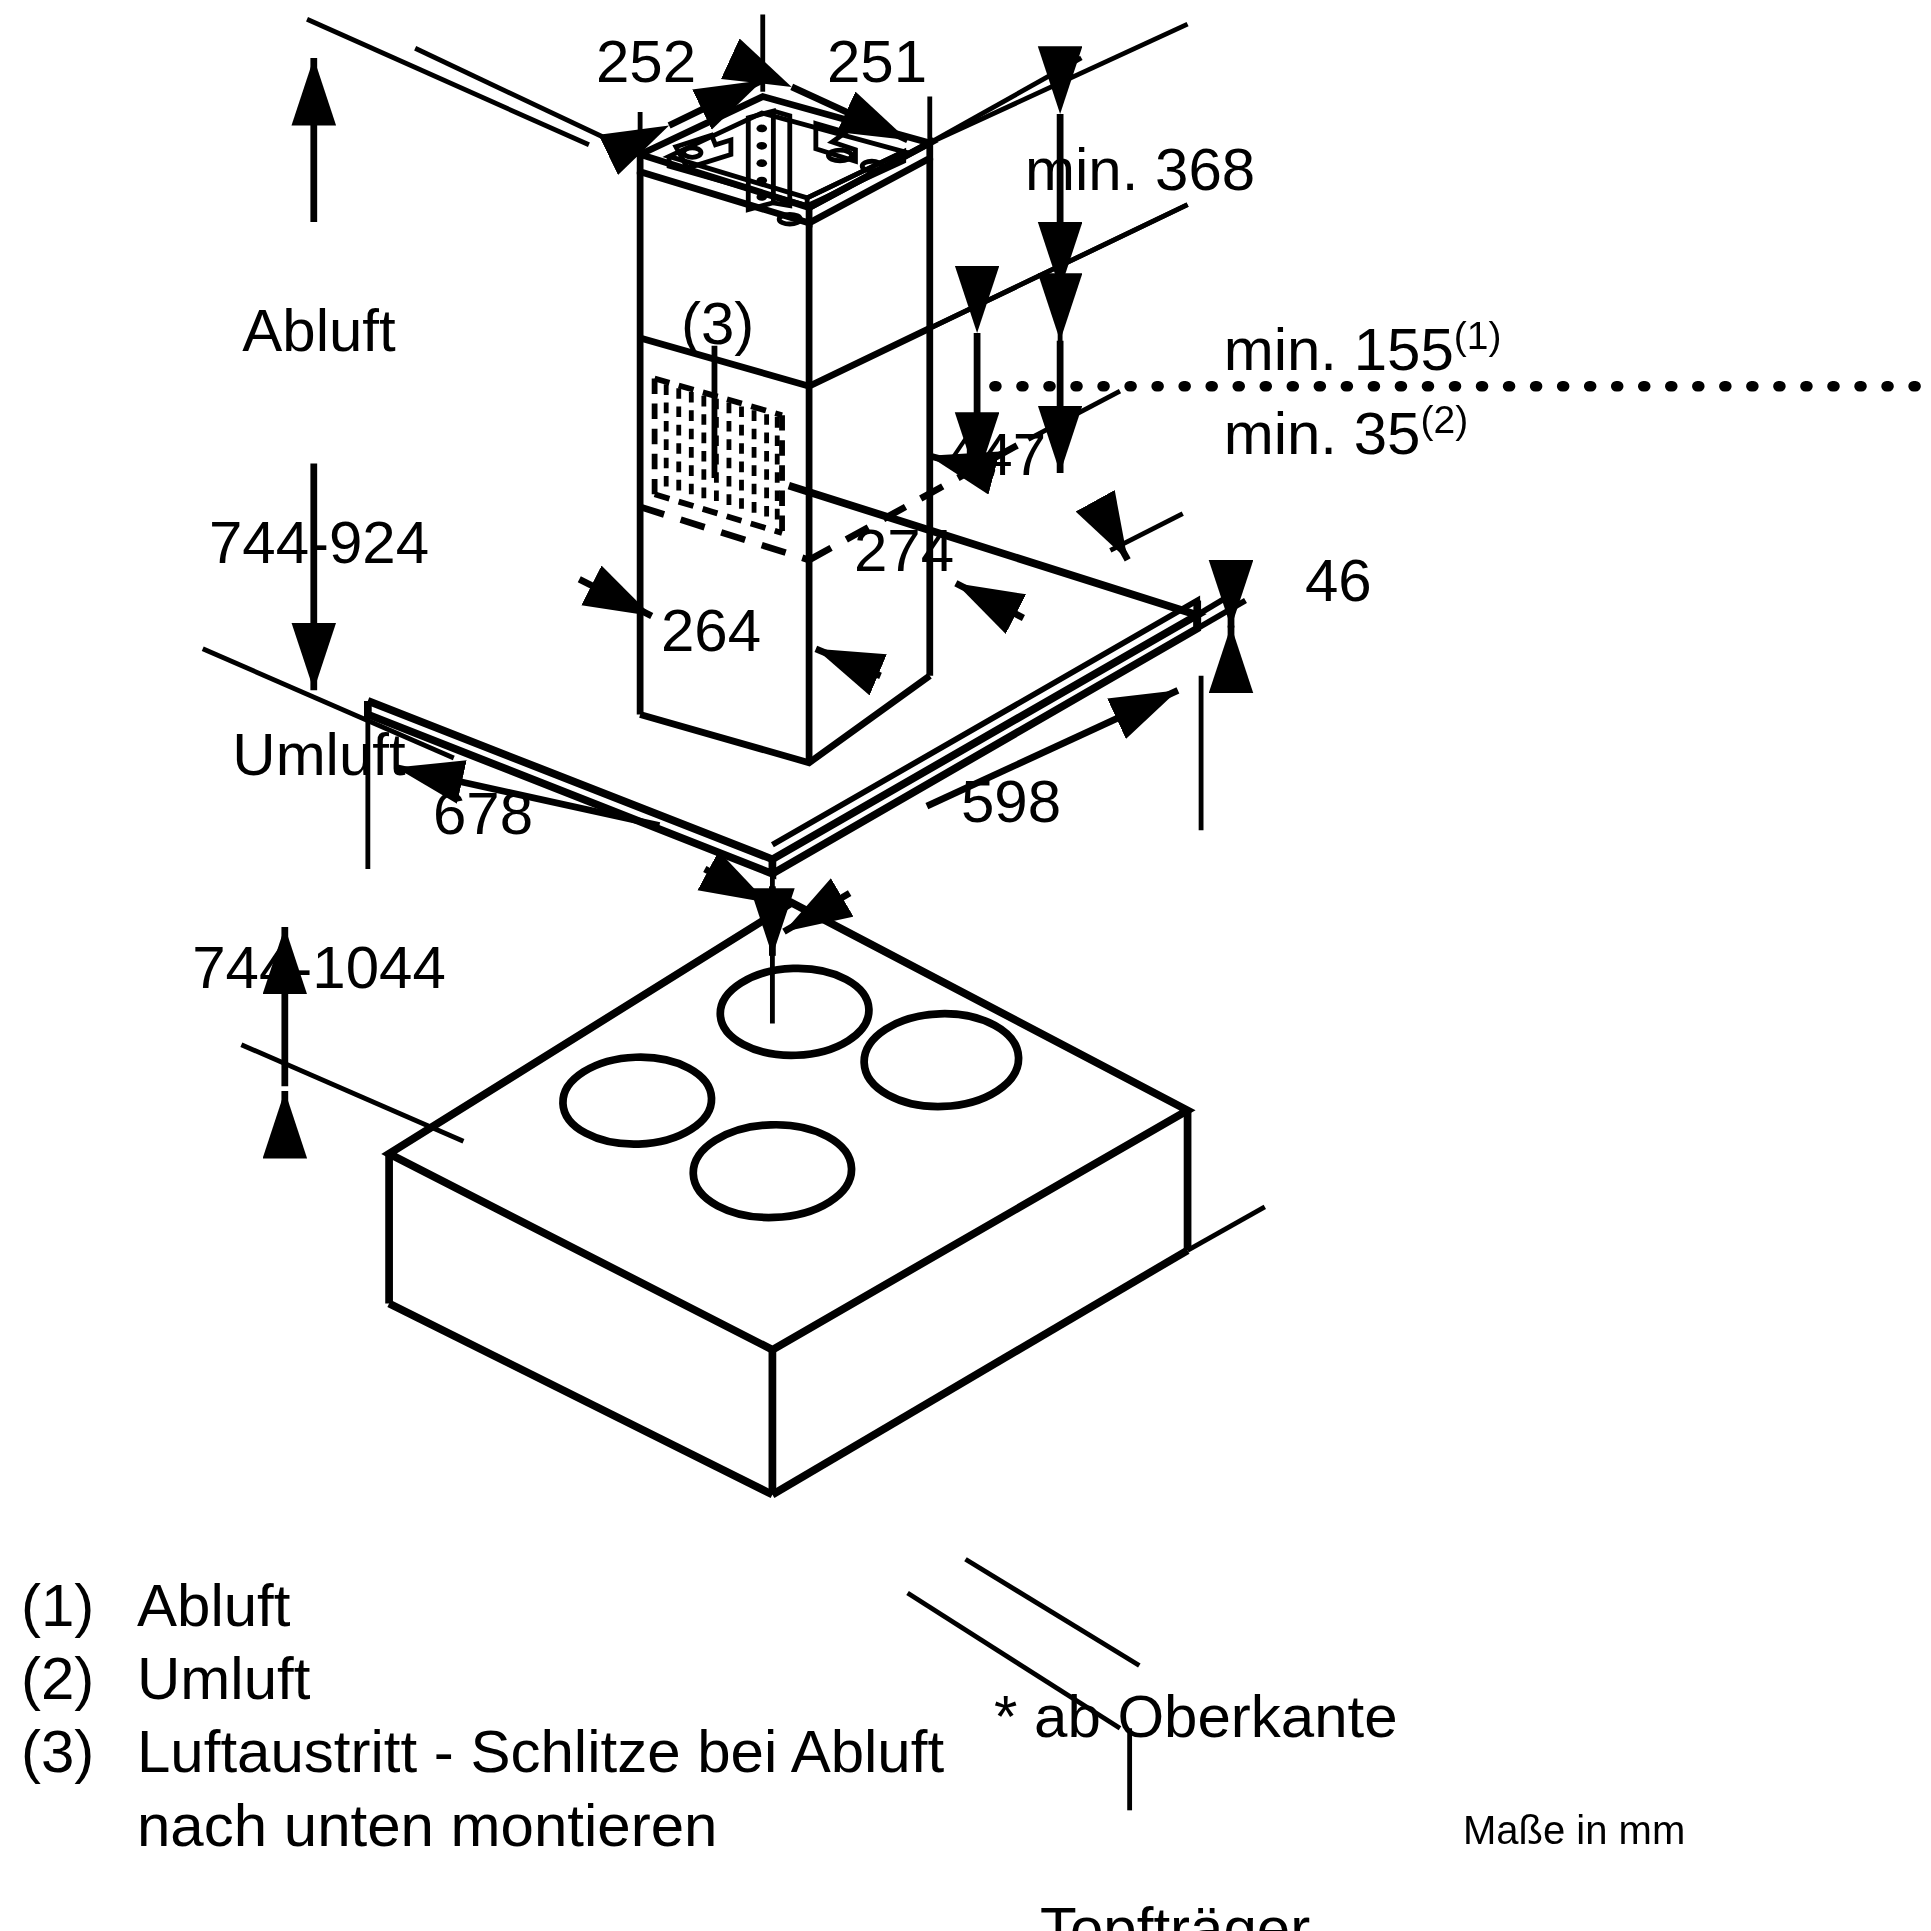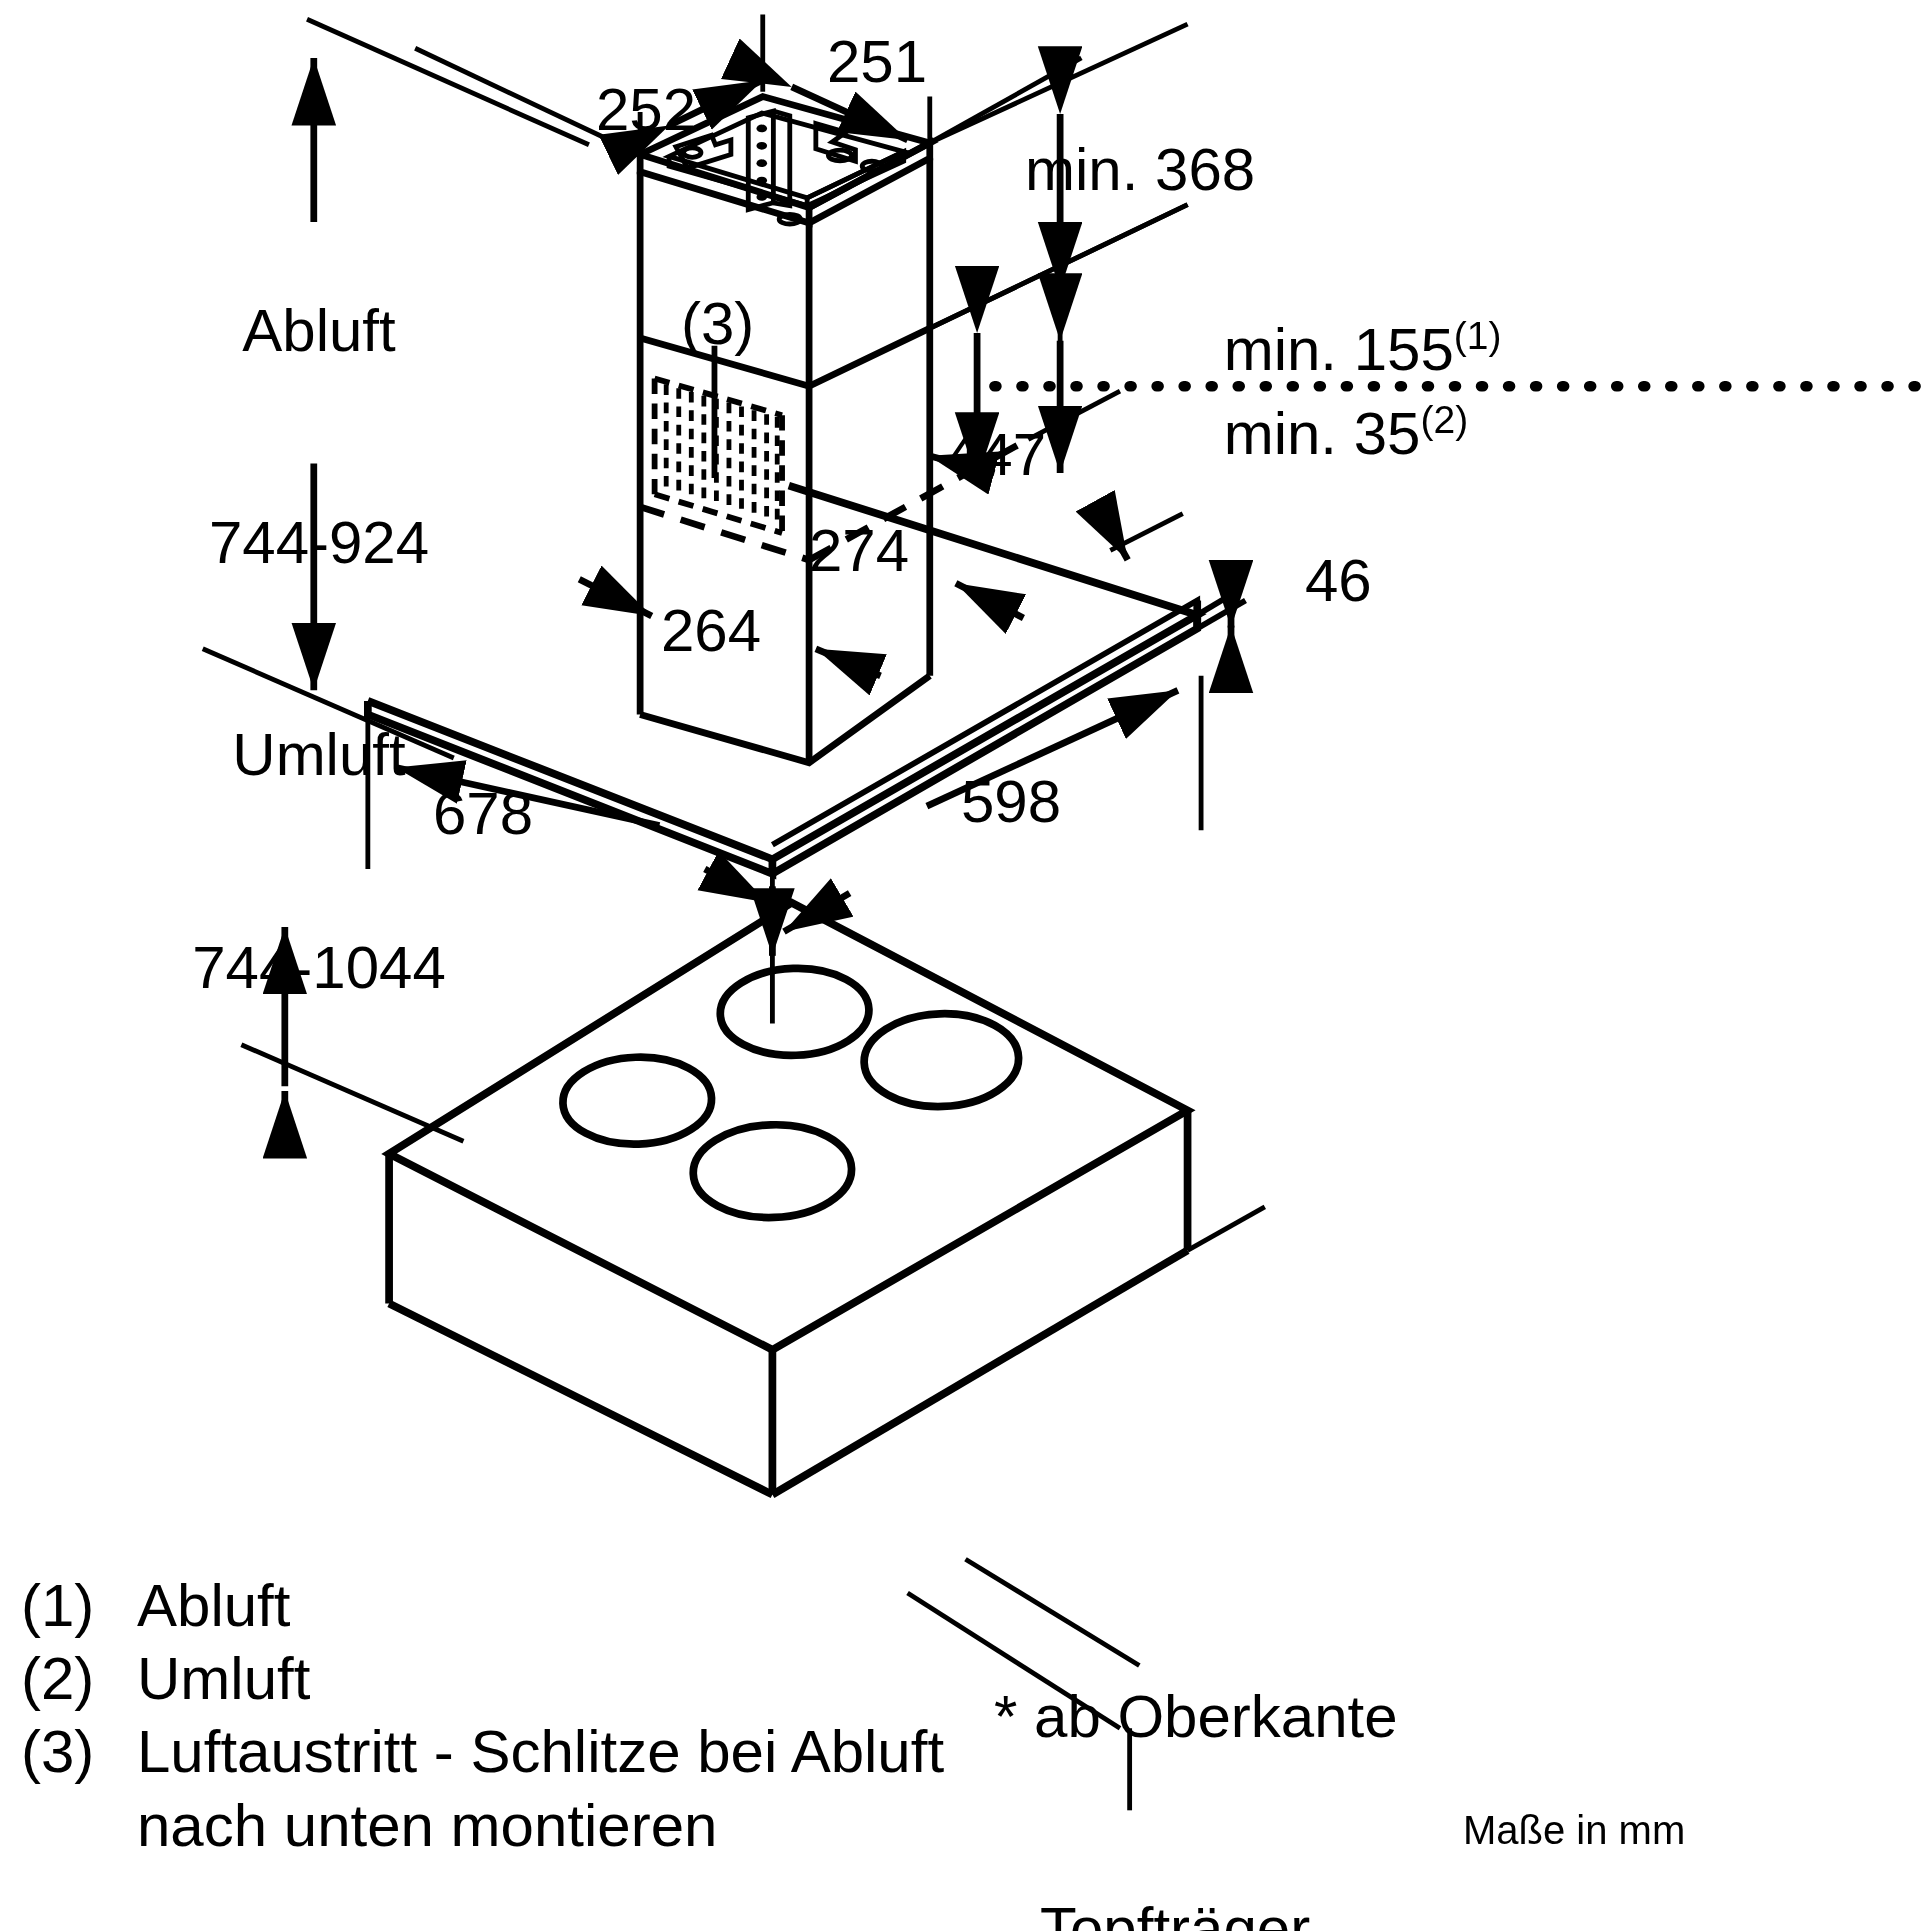--- a/index.html
+++ b/index.html
@@ -230,37 +230,37 @@
     </g>
   </svg>
 
   <div class="blk ctr" style="left:126px; top:154px; width:386px;">
     <div>Abluft</div>
     <div>744-924</div>
     <div>Umluft</div>
     <div>744-1044</div>
   </div>
 
-  <div class="tx dim" style="left:596px; top:32px;margin-top:48px;">252</div>
+  <div class="tx dim" style="left:596px; top:32px;">252</div>
 
   <div class="tx dim" style="left:827px; top:32px;">251</div>
 
   <div class="tx dim" style="left:1025px; top:140px;">min. 368</div>
 
   <div class="tx dim" style="left:1157px; top:256px;">
     <span>min. 155</span><span class="sup">(1)</span>
   </div>
 
   <div class="tx dim" style="left:1157px; top:340px;">
     <span>min. 35</span><span class="sup">(2)</span>
   </div>
 
   <div class="tx dim" style="left:946px; top:425px;text-align:right;">447</div>
 
-  <div class="tx dim" style="left:809px; top:521px;">274</div>
+  <div class="tx dim" style="left:854px; top:521px;">274</div>
 
   <div class="tx dim" style="left:661px; top:601px;">264</div>
 
   <div class="tx dim" style="left:433px; top:784px;">678</div>
 
   <div class="tx dim" style="left:961px; top:772px;">598</div>
 
   <div class="tx dim" style="left:1305px; top:551px;">46</div>
 
   <div class="tx dim" style="left:681px; top:294px;">(3)</div>

